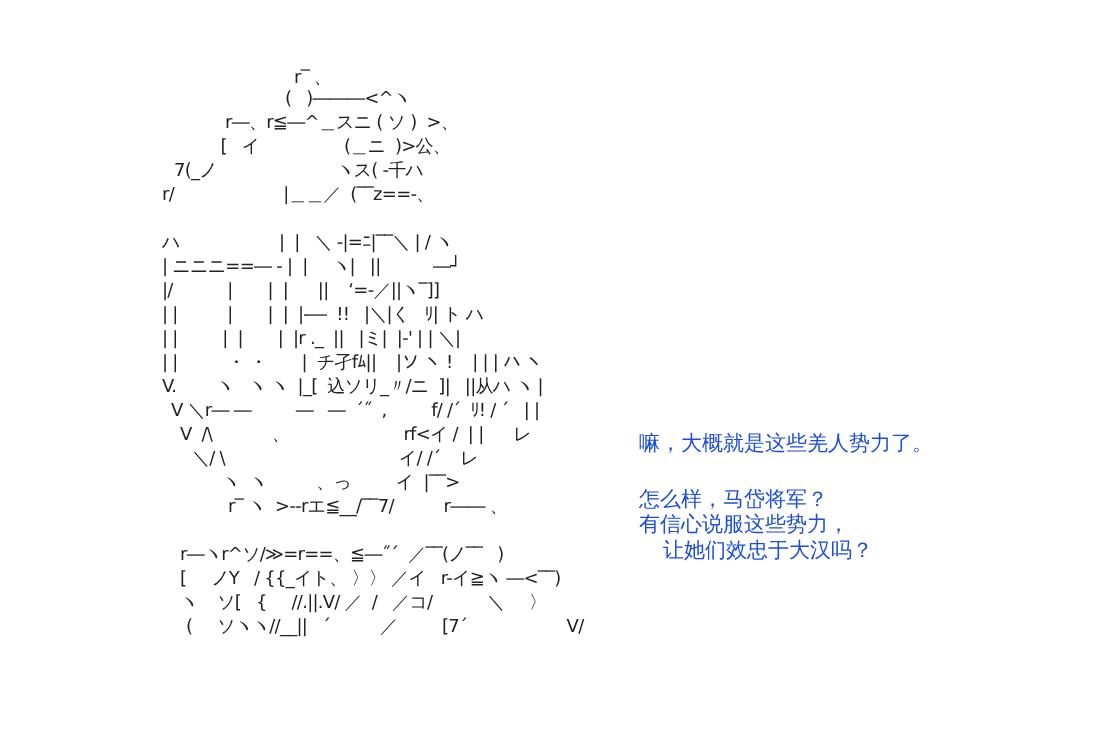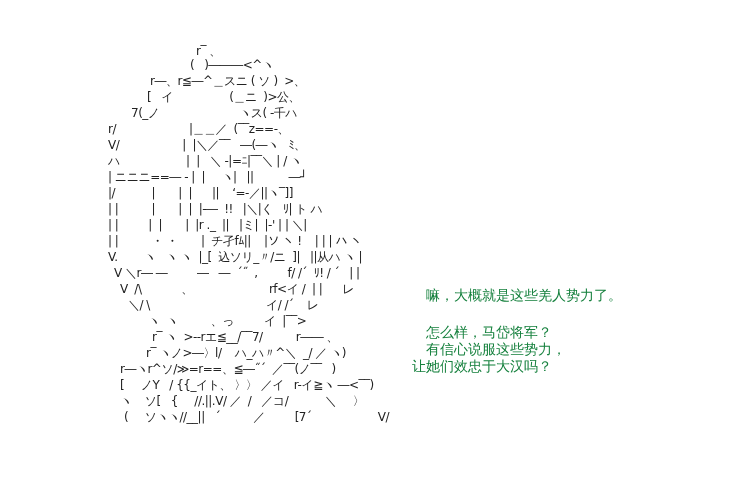--- a/index.html
+++ b/index.html
@@ -4,49 +4,47 @@
 <style>
   html, body { margin:0; padding:0; background:#ffffff; }
   body { width:738px; height:496px; position:relative; overflow:hidden; }
   .art {
     position:absolute; left:0; top:0; width:738px; height:496px;
     font-family:"DejaVu Sans", sans-serif; font-size:12px; color:#222;
   }
   .ln { position:absolute; white-space:pre; line-height:15px; letter-spacing:-0.5px; }
   .txt {
     position:absolute; white-space:pre; font-family:Liberation Sans, sans-serif;
-    font-size:14px; color:#15803d; line-height:17px;
+    font-size:14px; color:#1d4ed8; line-height:17px;
   }
 </style>
 </head>
 <body>
 
 <div class="art" id="art">
     <div class="ln" style="left: 196px; top: 44px;">r‾ 、</div>
     <div class="ln" style="left: 190px; top: 58px;">(   )―――&lt;^ヽ</div>
     <div class="ln" style="left: 123px; top: 74px; margin-left: 27px;">r―、r≦―^＿スニ ( ソ )  &gt;、</div>
     <div class="ln" style="left: 131px; top: 90px; margin-left: 16px;">[   イ                 (＿ニ  )&gt;公、</div>
-    <div class="ln" style="left: 131px; top: 106px;">7(_ノ                        ヽス( -千ハ</div>
+    <div class="ln" style="left: 116px; top: 106px;">7(_ノ                        ヽス( -千ハ</div>
     <div class="ln" style="left: 108px; top: 122px;">r/                      |＿＿／  (‾‾z==-、</div>
-    <div class="ln" style="left: 108px; top: 138px;">V/                   |  |＼／‾‾   ―(―ヽ   ﾐ、</div>
     <div class="ln" style="left: 108px; top: 170px;">| ニニニ==― - |  |     ヽ|   ||       ゖ―┘</div>
     <div class="ln" style="left: 108px; top: 154px;">ハ                    |  |   ＼ -|=ﾆ|‾‾＼ | / ヽ</div>
     <div class="ln" style="left: 108px; top: 186px;">|/           |       |  |      ||    ‘=-／||ヽ‾]]</div>
     <div class="ln" style="left: 108px; top: 202px;">| |          |       |  |  |‐―  !!   |＼|く   ﾘ| ト ハ</div>
     <div class="ln" style="left: 108px; top: 218px;">| |         |  |       |  |r ._  ||   |ミ|  |-' | | ＼|</div>
     <div class="ln" style="left: 108px; top: 234px;">| |          ・ ・       |  チ孑fﾑ||    |ソ ヽ !    | | | ハ ヽ</div>
     <div class="ln" style="left: 108px; top: 250px; text-align: right;">V.        ヽ   ヽ ヽ  |_[  込ソリ_〃/ニ  ]|   ||从ハ ヽ |</div>
     <div class="ln" style="left: 114px; top: 266px;">V ＼r― ―         ―   ―  ˊ˝  ,         f/ /ˊ  ﾘ! / ˊ   | |</div>
     <div class="ln" style="left: 120px; top: 282px;">V  /\            、                       rf&lt;イ /  | |      レ</div>
     <div class="ln" style="left: 128px; top: 298px;">＼/ \                                   イ/ /ˊ    レ</div>
     <div class="ln" style="left: 148px; top: 314px;">ヽ  ヽ          、っ         イ  |‾‾&gt;</div>
     <div class="ln" style="left: 152px; top: 330px;">r‾ ヽ  &gt;--rエ≦__/‾‾7/          r―― 、</div>
-    <div class="ln" style="left: 146px; top: 346px;">r‾ ヽノ&gt;―〉l/    ハ_ハ〃^＼  _/ ／ ヽ)</div>
     <div class="ln" style="left: 120px; top: 362px;">r―ヽr^ソ/≫=r==、≦―˝ˊ  ／‾‾(ノ‾‾   )</div>
     <div class="ln" style="left: 120px; top: 378px;">[     ノY   / {{_イト、 〉〉 ／イ   r-イ≧ヽ ―&lt;‾‾)</div>
     <div class="ln" style="left: 120px; top: 394px;">ヽ    ソ[   {     //.||.V/ ／  /   ／コ/           ＼     〉</div>
     <div class="ln" style="left: 124px; top: 410px;">(     ソヽヽ//__||   ˊ          ／         [7ˊ                    V/</div>
   </div>
 
 <div class="txt" style="left:426px; top:287px;">嘛，大概就是这些羌人势力了。</div>
 <div class="txt" style="left:426px; top:324px;">怎么样，马岱将军？</div>
 <div class="txt" style="left:426px; top:341px;">有信心说服这些势力，</div>
-<div class="txt" style="left:412px; top:358px;text-align:right;">让她们效忠于大汉吗？</div>
+<div class="txt" style="left:442px; top:358px;text-align:right;">让她们效忠于大汉吗？</div>
 
 </body></html>

